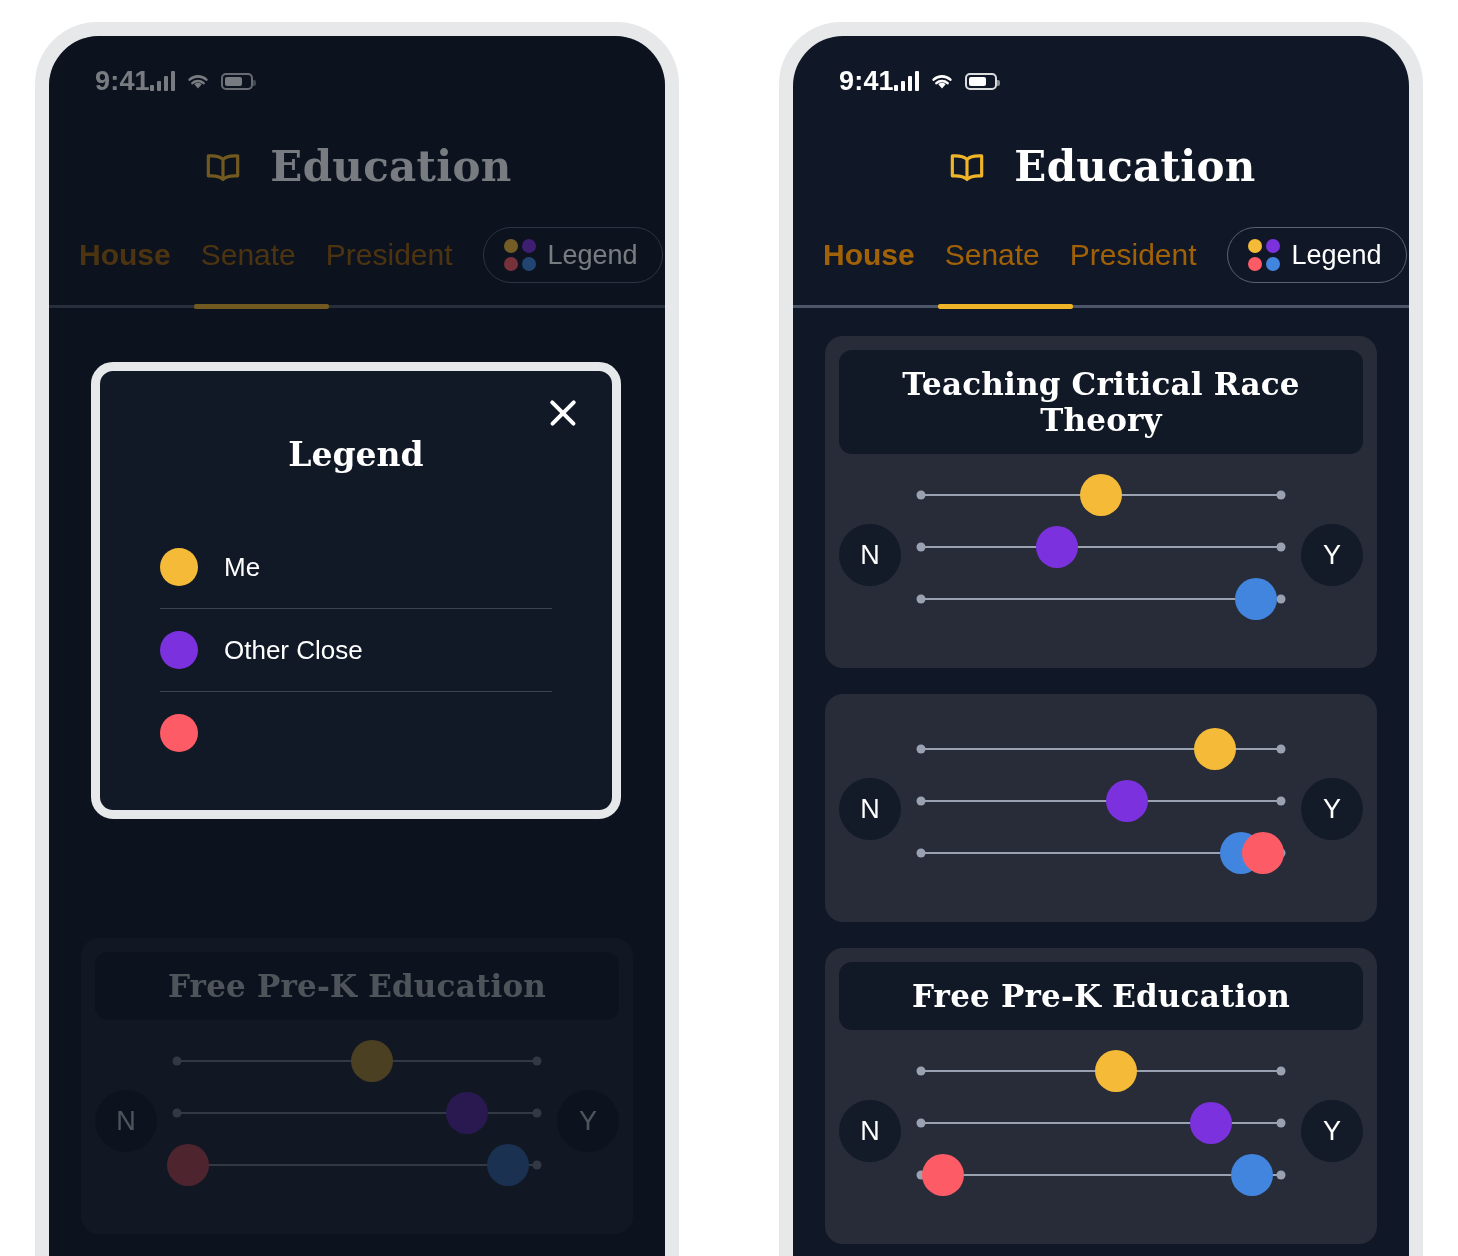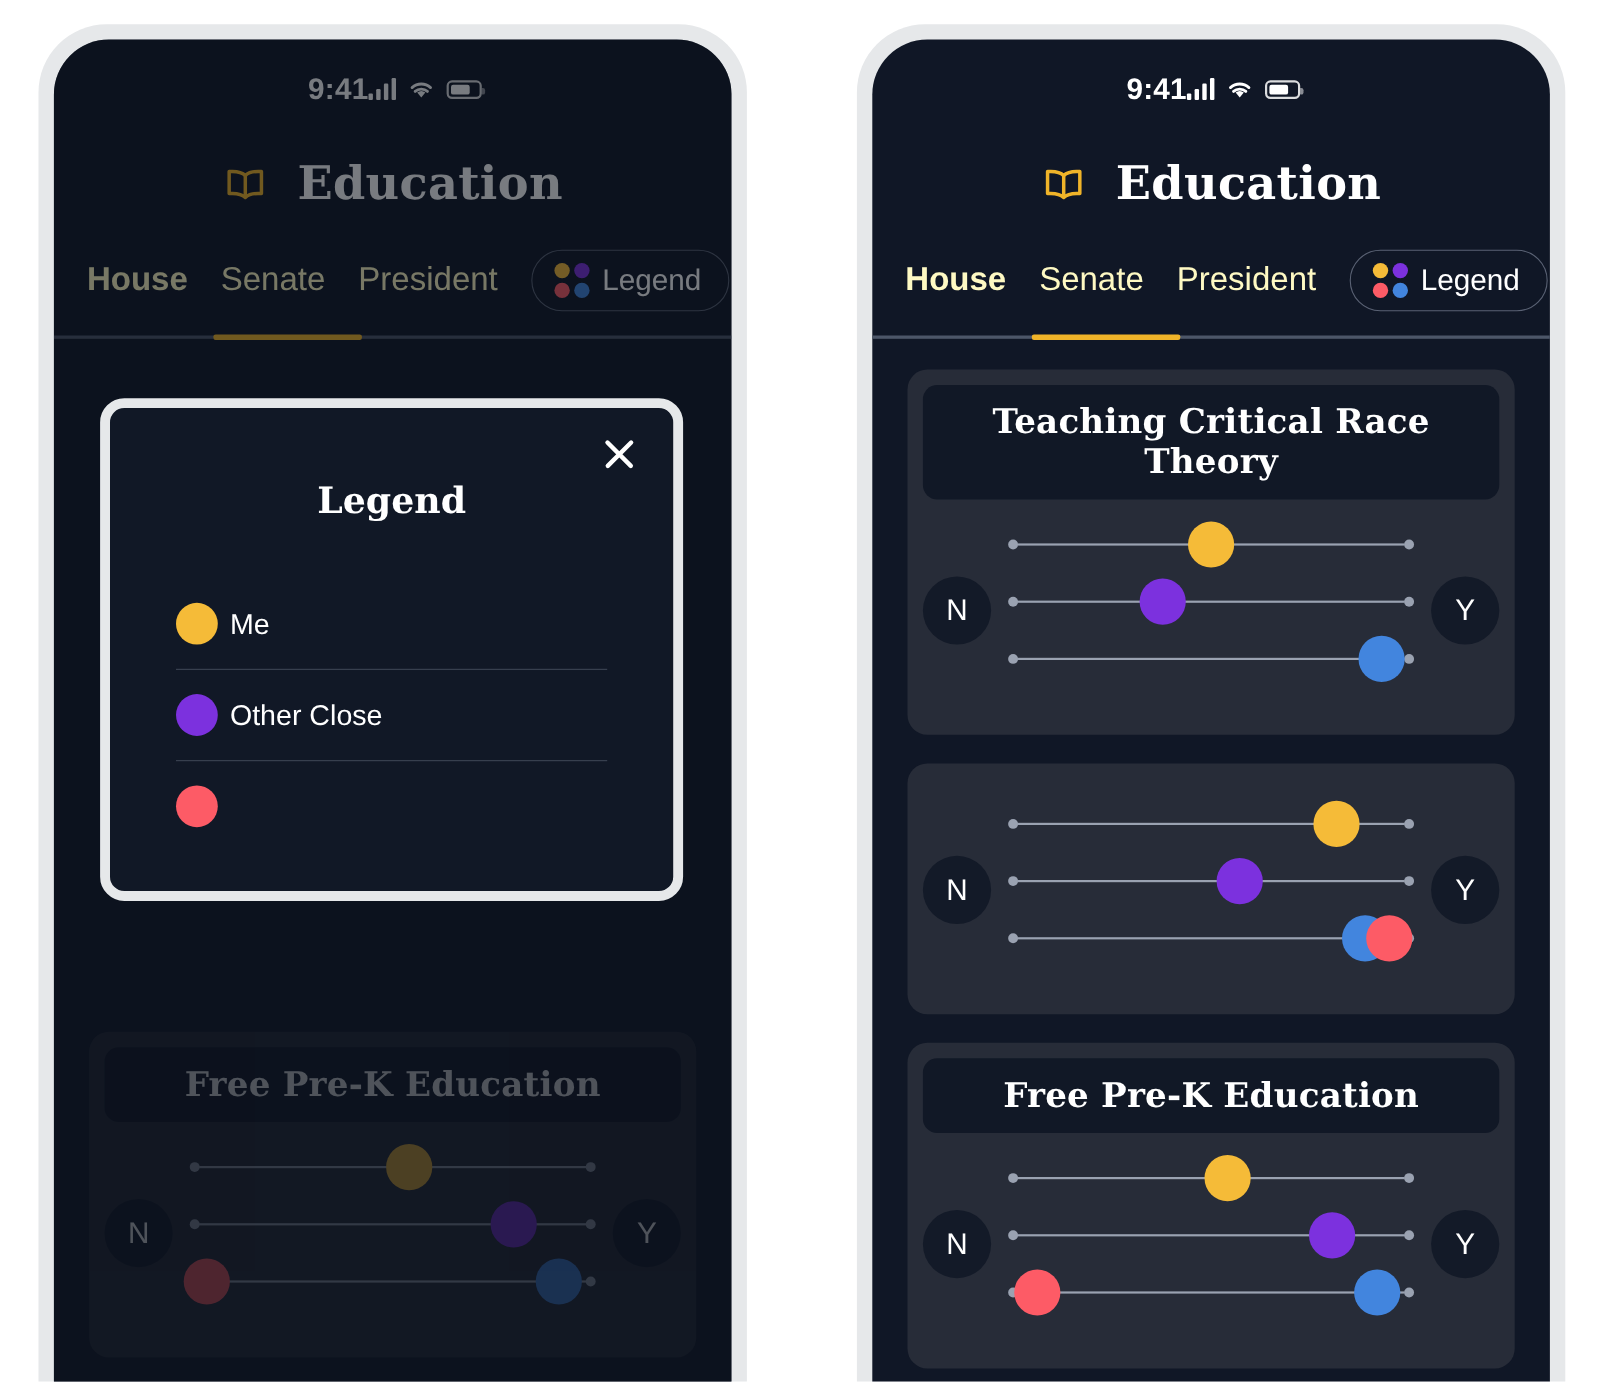--- a/index.html
+++ b/index.html
@@ -41,21 +41,21 @@
     background: #101726;
     border-radius: 50px 50px 0 0;
     overflow: hidden;
   }
 
   
   .statusbar {
     height: 72px;
     display: flex;
     align-items: center;
-    justify-content: center;
+    justify-content: flex-start;
     padding: 18px 42px 0 46px;
   }
   .status-time {
     font-size: 27px;
     font-weight: 600;
     letter-spacing: .2px;
     color: #ffffff;
   }
   .status-icons {
     display: flex;
@@ -105,21 +105,21 @@
   
   .tabbar {
     position: relative;
     display: flex;
     align-items: center;
     gap: 30px;
     padding: 28px 26px 22px 30px;
   }
   .tab {
     font-size: 30px;
-    color: #fef9c3;
+    color: #a16207;
     font-weight: 400;
     white-space: nowrap;
   }
   .tab.active { font-weight: 700; }
 
   .legend-pill {
     margin-left: auto;
     display: flex;
     align-items: center;
     gap: 12px;
@@ -273,21 +273,21 @@
     font-family: "DejaVu Serif", "Liberation Serif", serif;
     font-size: 33px;
     font-weight: 700;
     color: #ffffff;
     margin: 38px 0 52px 0;
   }
   .legend-list { padding: 0 26px; }
   .legend-row {
     display: flex;
     align-items: center;
-    gap: 11px;
+    gap: 26px;
     padding: 22px 0;
   }
   .legend-row + .legend-row { border-top: 1.4px solid #3c4454; }
   .legend-swatch { width: 38px; height: 38px; border-radius: 50%; flex: 0 0 auto; }
   .legend-label { font-size: 26px; color: #ffffff; }
 
   .modal-action {
     text-align: center;
     margin-top: 48px;
     font-size: 30px;

